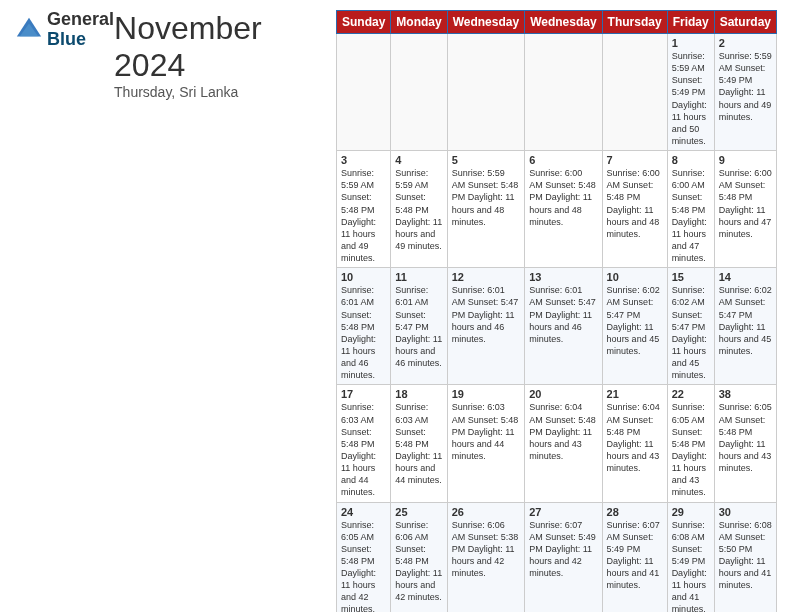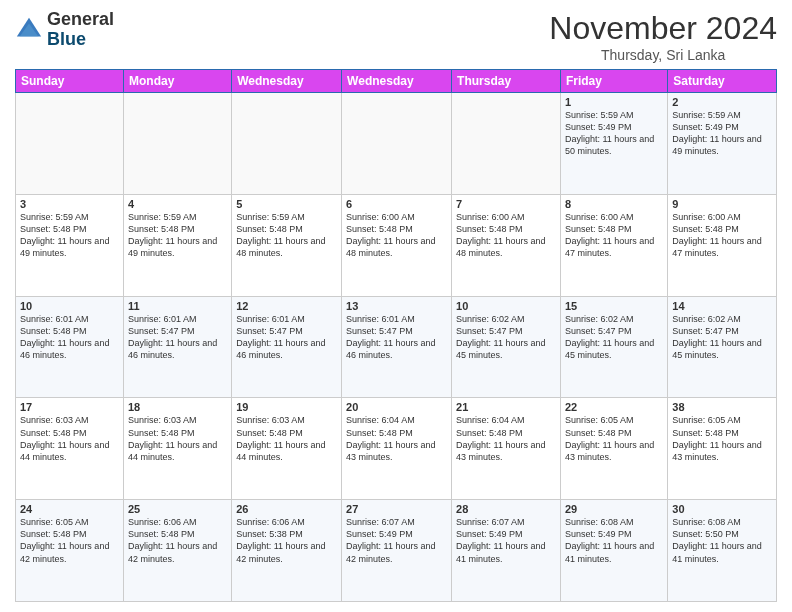--- a/index.html
+++ b/index.html
@@ -8,21 +8,21 @@
       background: #fff;
       width: 792px;
       height: 612px;
       overflow: hidden;
     }
     .page {
       width: 792px;
       height: 612px;
       padding: 10px 15px;
       display: flex;
-      flex-direction: column;
+      flex-direction: row;
     }
     .header {
       display: flex;
       justify-content: space-between;
       align-items: flex-start;
       margin-bottom: 6px;
     }
     .logo {
       display: flex;
       align-items: center;
@@ -41,38 +41,38 @@
       font-size: 18px;
       font-weight: bold;
       color: #0c4a6e;
     }
     .logo-icon {
       width: 28px;
       height: 28px;
       margin-right: 4px;
     }
     .title-block {
-      text-align: center;
+      text-align: left;
     }
     .month-title {
       font-size: 32px;
       font-weight: normal;
       color: #333;
     }
     .subtitle {
       font-size: 14px;
       color: #555;
     }
     .calendar {
       width: 100%;
       border-collapse: collapse;
       flex: 1;
     }
     .calendar th {
-      background: #d946ef;
+      background: #b91c1c;
       color: #fff;
       font-size: 12px;
       font-weight: bold;
       padding: 4px 5px;
       border: 1px solid #2a6aaf;
       text-align: left;
     }
     .calendar td {
       border: 1px solid #ccc;
       vertical-align: top;

